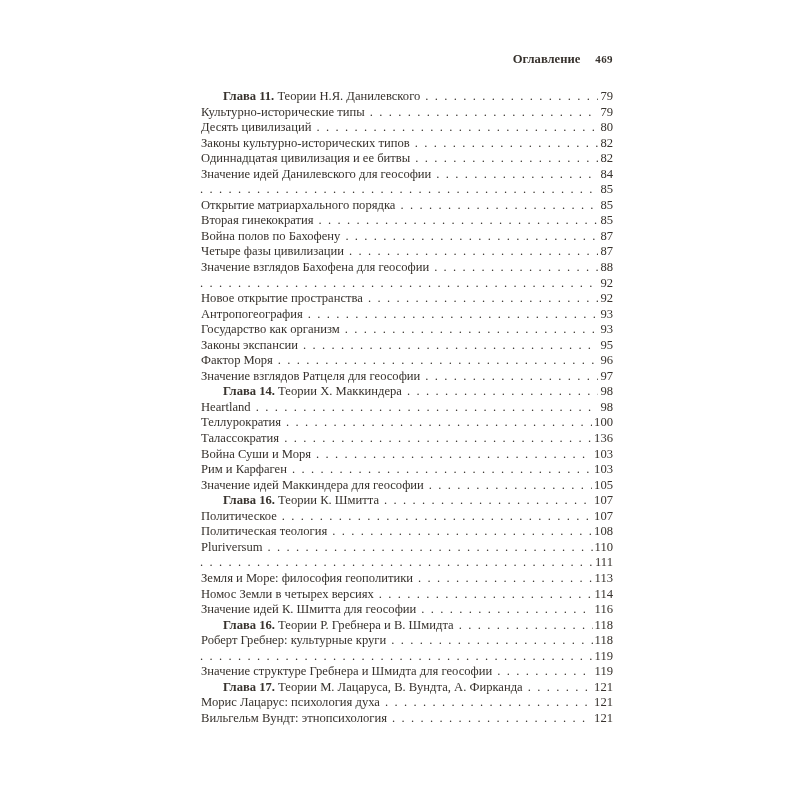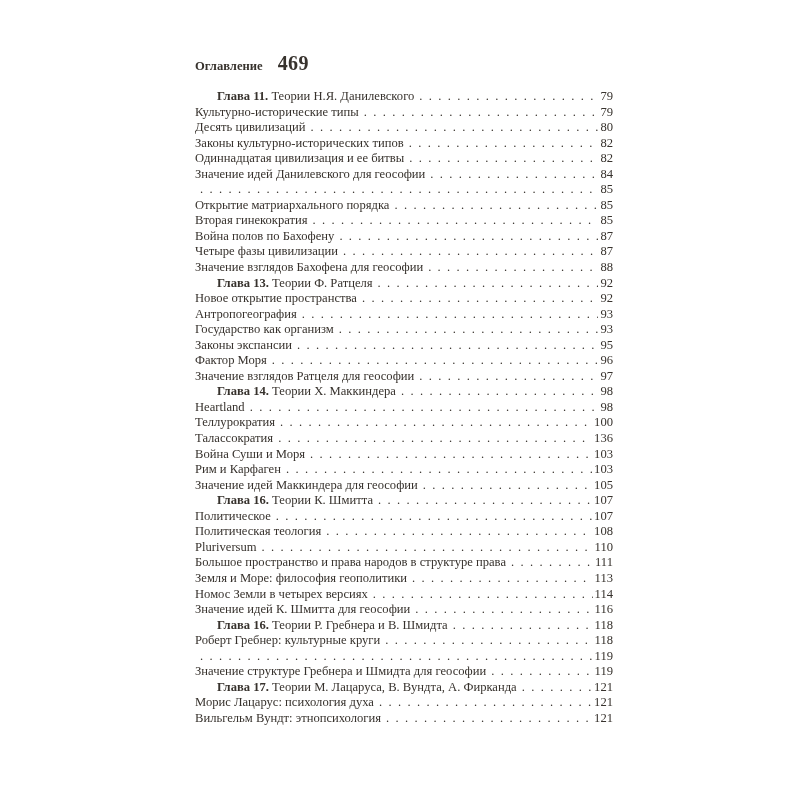--- a/index.html
+++ b/index.html
@@ -7,34 +7,34 @@
     width:800px; height:800px; position:relative;
     background:#ffffff;
     font-family:"Liberation Serif", serif;
     color:#37322d;
     overflow:hidden;
   }
   .page {
     position:absolute; left:195px; top:52px; width:418px;
   }
   .header {
-    display:flex; justify-content:flex-start; align-items:baseline;
+    display:flex; justify-content:flex-end; align-items:baseline;
     gap:15px; margin-bottom:20px; height:17px;
   }
   .running { font-weight:bold; font-size:12.6px; }
-  .folio   { font-weight:bold; font-size:20px; letter-spacing:0.4px; }
+  .folio   { font-weight:bold; font-size:11px; letter-spacing:0.4px; }
   .toc { width:100%; }
   .row {
     display:flex; align-items:baseline;
     height:15.55px; line-height:15.55px;
     font-size:12.6px; white-space:nowrap;
   }
   .row.chapter .title { padding-left:22px; }
   .lab { font-weight:bold; }
-  .title { flex:0 0 auto; }
+  .title { flex:0 0 auto;margin-left:6px; }
   .leader {
     flex:1 1 auto; overflow:hidden;
     margin:0 2px 0 5px;
     word-spacing:3.2px;
     min-width:6px;
     color:#3c3731;
   }
   .pg { flex:0 0 auto; text-align:left; }
 </style>
 </head>
@@ -99,21 +99,20 @@
         <span class="title">Четыре фазы цивилизации</span>
         <span class="leader">. . . . . . . . . . . . . . . . . . . . . . . . . . . . . . . . . . . . . . . . . . . . . . . . . . . . . . . . . . . . . . . . . . . . . . . . . . . . . . . . . . . . . . . . . . </span>
         <span class="pg">87</span>
       </div>
       <div class="row">
         <span class="title">Значение взглядов Бахофена для геософии</span>
         <span class="leader">. . . . . . . . . . . . . . . . . . . . . . . . . . . . . . . . . . . . . . . . . . . . . . . . . . . . . . . . . . . . . . . . . . . . . . . . . . . . . . . . . . . . . . . . . . </span>
         <span class="pg">88</span>
       </div>
       <div class="row chapter">
-        <span class="title"><span class="lab">Глава 13.</span> Теории Ф. Ратцеля</span>
         <span class="leader">. . . . . . . . . . . . . . . . . . . . . . . . . . . . . . . . . . . . . . . . . . . . . . . . . . . . . . . . . . . . . . . . . . . . . . . . . . . . . . . . . . . . . . . . . . </span>
         <span class="pg">92</span>
       </div>
       <div class="row">
         <span class="title">Новое открытие пространства</span>
         <span class="leader">. . . . . . . . . . . . . . . . . . . . . . . . . . . . . . . . . . . . . . . . . . . . . . . . . . . . . . . . . . . . . . . . . . . . . . . . . . . . . . . . . . . . . . . . . . </span>
         <span class="pg">92</span>
       </div>
       <div class="row">
         <span class="title">Антропогеография</span>
@@ -189,21 +188,20 @@
         <span class="title">Политическая теология</span>
         <span class="leader">. . . . . . . . . . . . . . . . . . . . . . . . . . . . . . . . . . . . . . . . . . . . . . . . . . . . . . . . . . . . . . . . . . . . . . . . . . . . . . . . . . . . . . . . . . </span>
         <span class="pg">108</span>
       </div>
       <div class="row">
         <span class="title">Pluriversum</span>
         <span class="leader">. . . . . . . . . . . . . . . . . . . . . . . . . . . . . . . . . . . . . . . . . . . . . . . . . . . . . . . . . . . . . . . . . . . . . . . . . . . . . . . . . . . . . . . . . . </span>
         <span class="pg">110</span>
       </div>
       <div class="row">
-        <span class="title">Большое пространство и права народов в структуре права</span>
         <span class="leader">. . . . . . . . . . . . . . . . . . . . . . . . . . . . . . . . . . . . . . . . . . . . . . . . . . . . . . . . . . . . . . . . . . . . . . . . . . . . . . . . . . . . . . . . . . </span>
         <span class="pg">111</span>
       </div>
       <div class="row">
         <span class="title">Земля и Море: философия геополитики</span>
         <span class="leader">. . . . . . . . . . . . . . . . . . . . . . . . . . . . . . . . . . . . . . . . . . . . . . . . . . . . . . . . . . . . . . . . . . . . . . . . . . . . . . . . . . . . . . . . . . </span>
         <span class="pg">113</span>
       </div>
       <div class="row">
         <span class="title">Номос Земли в четырех версиях</span>

